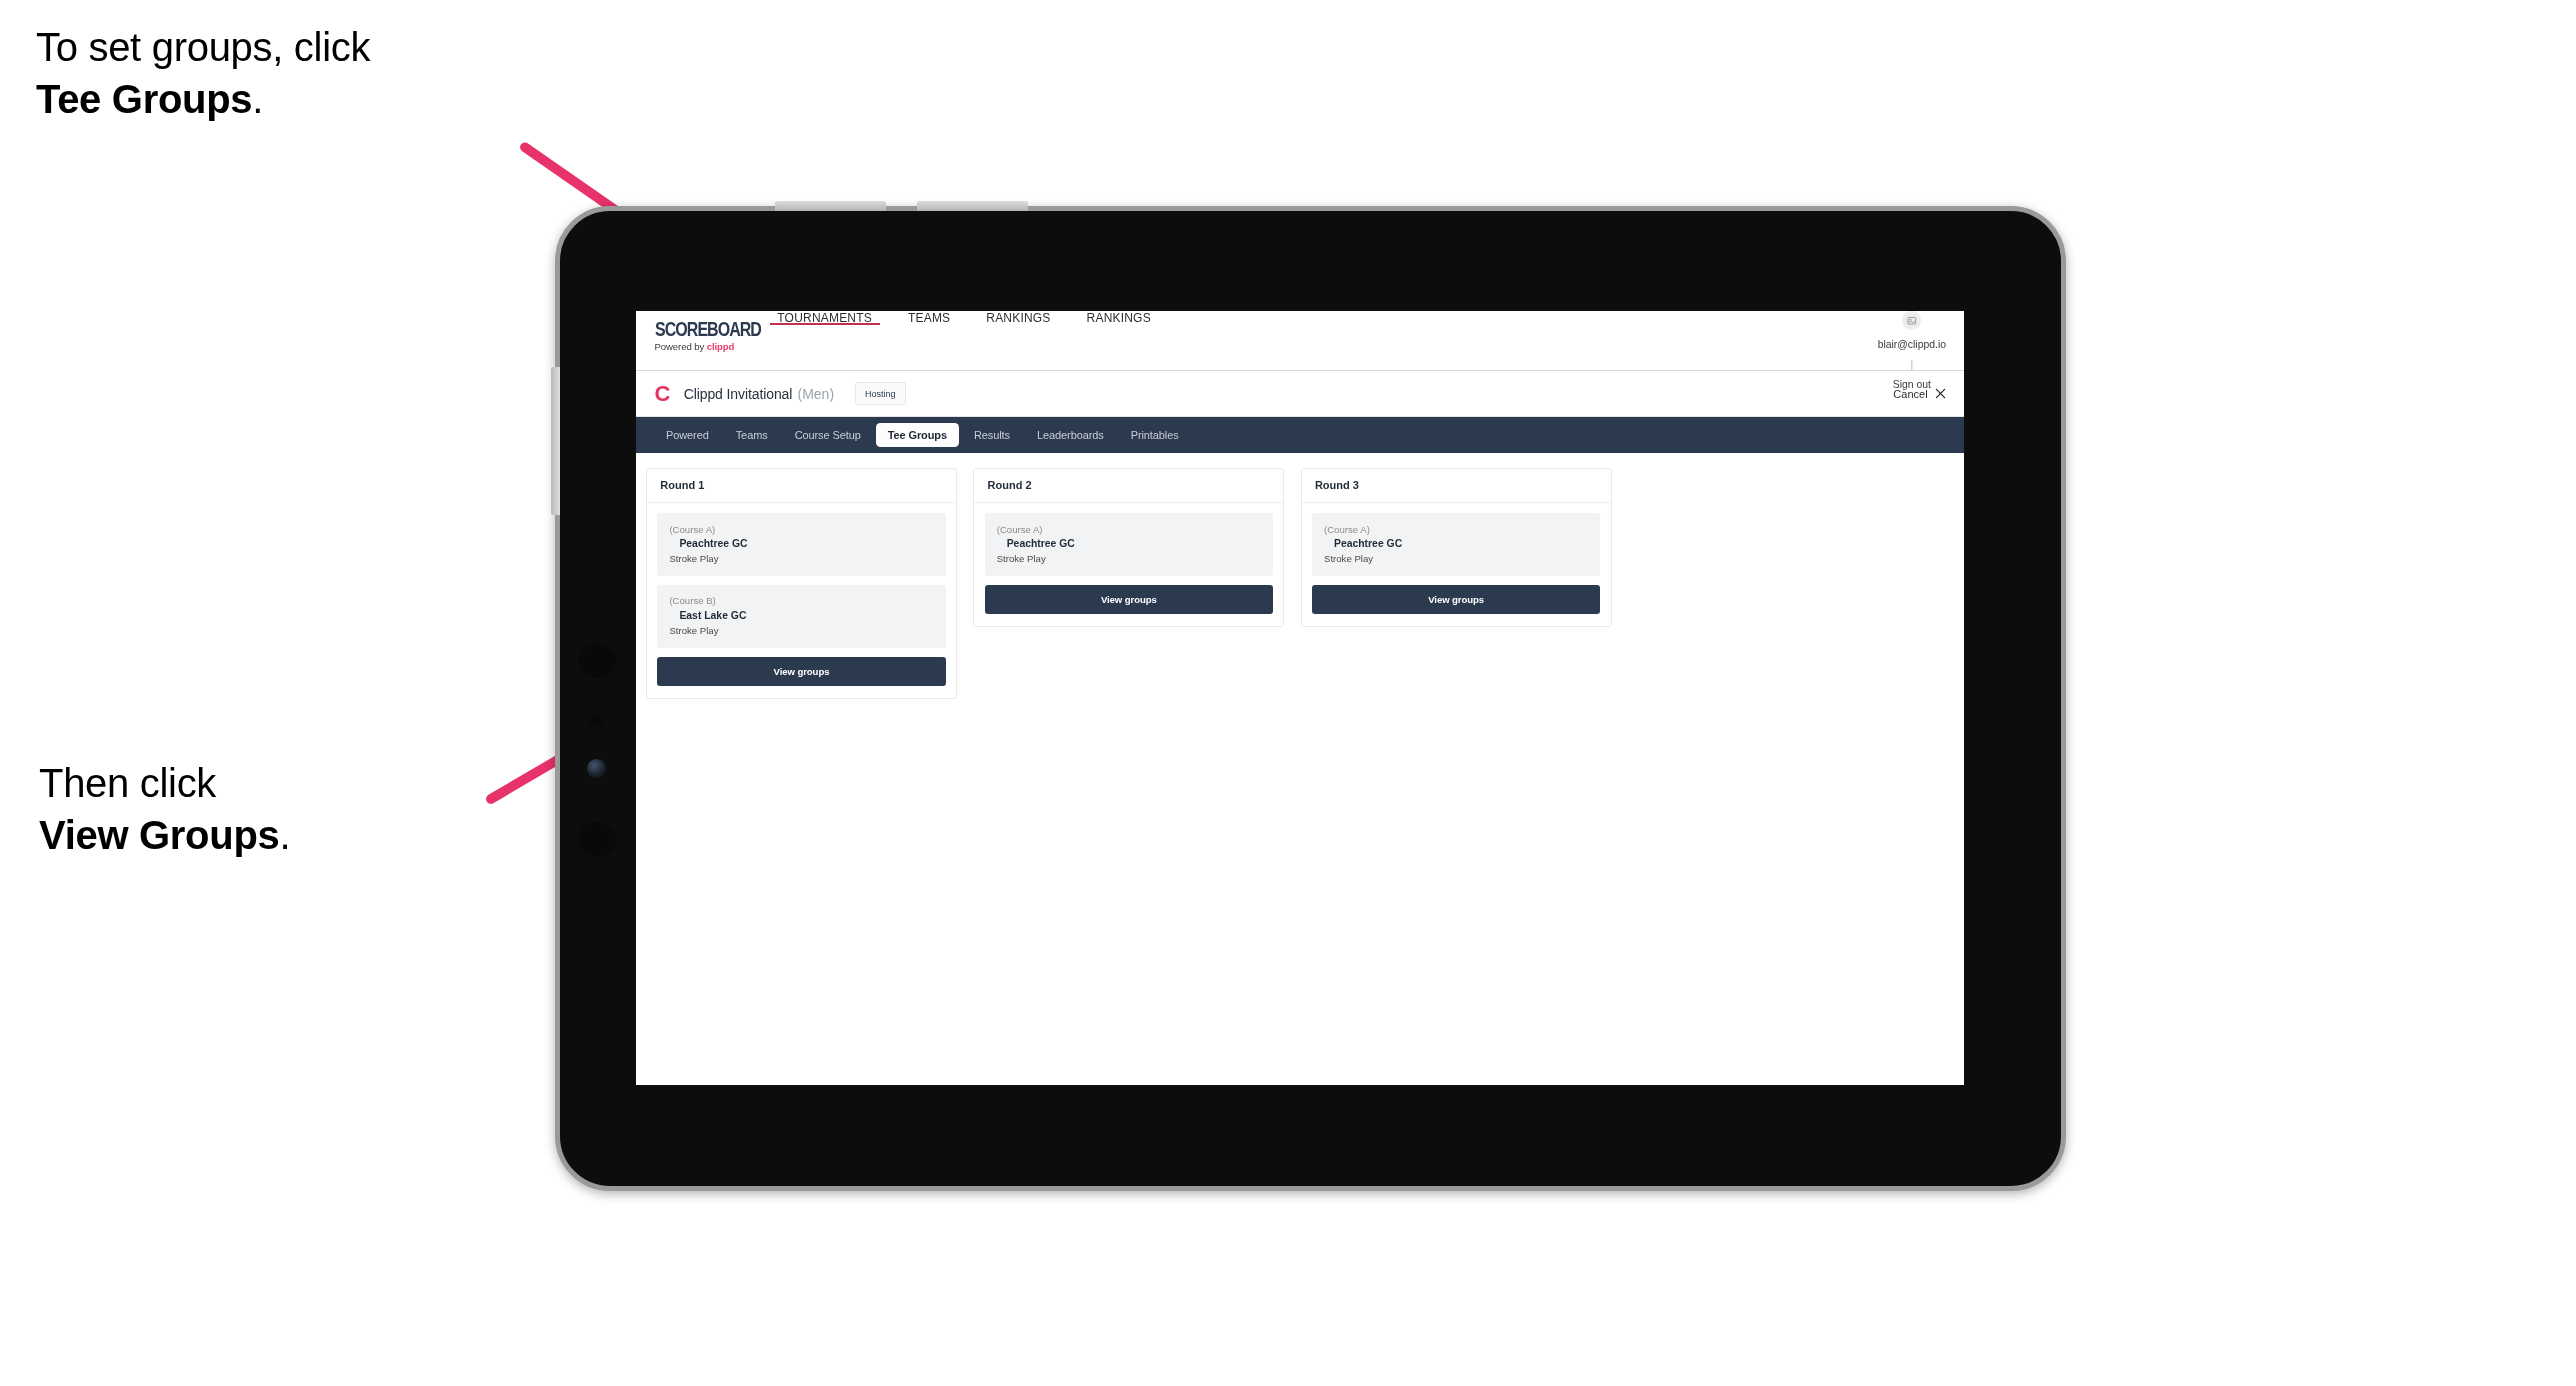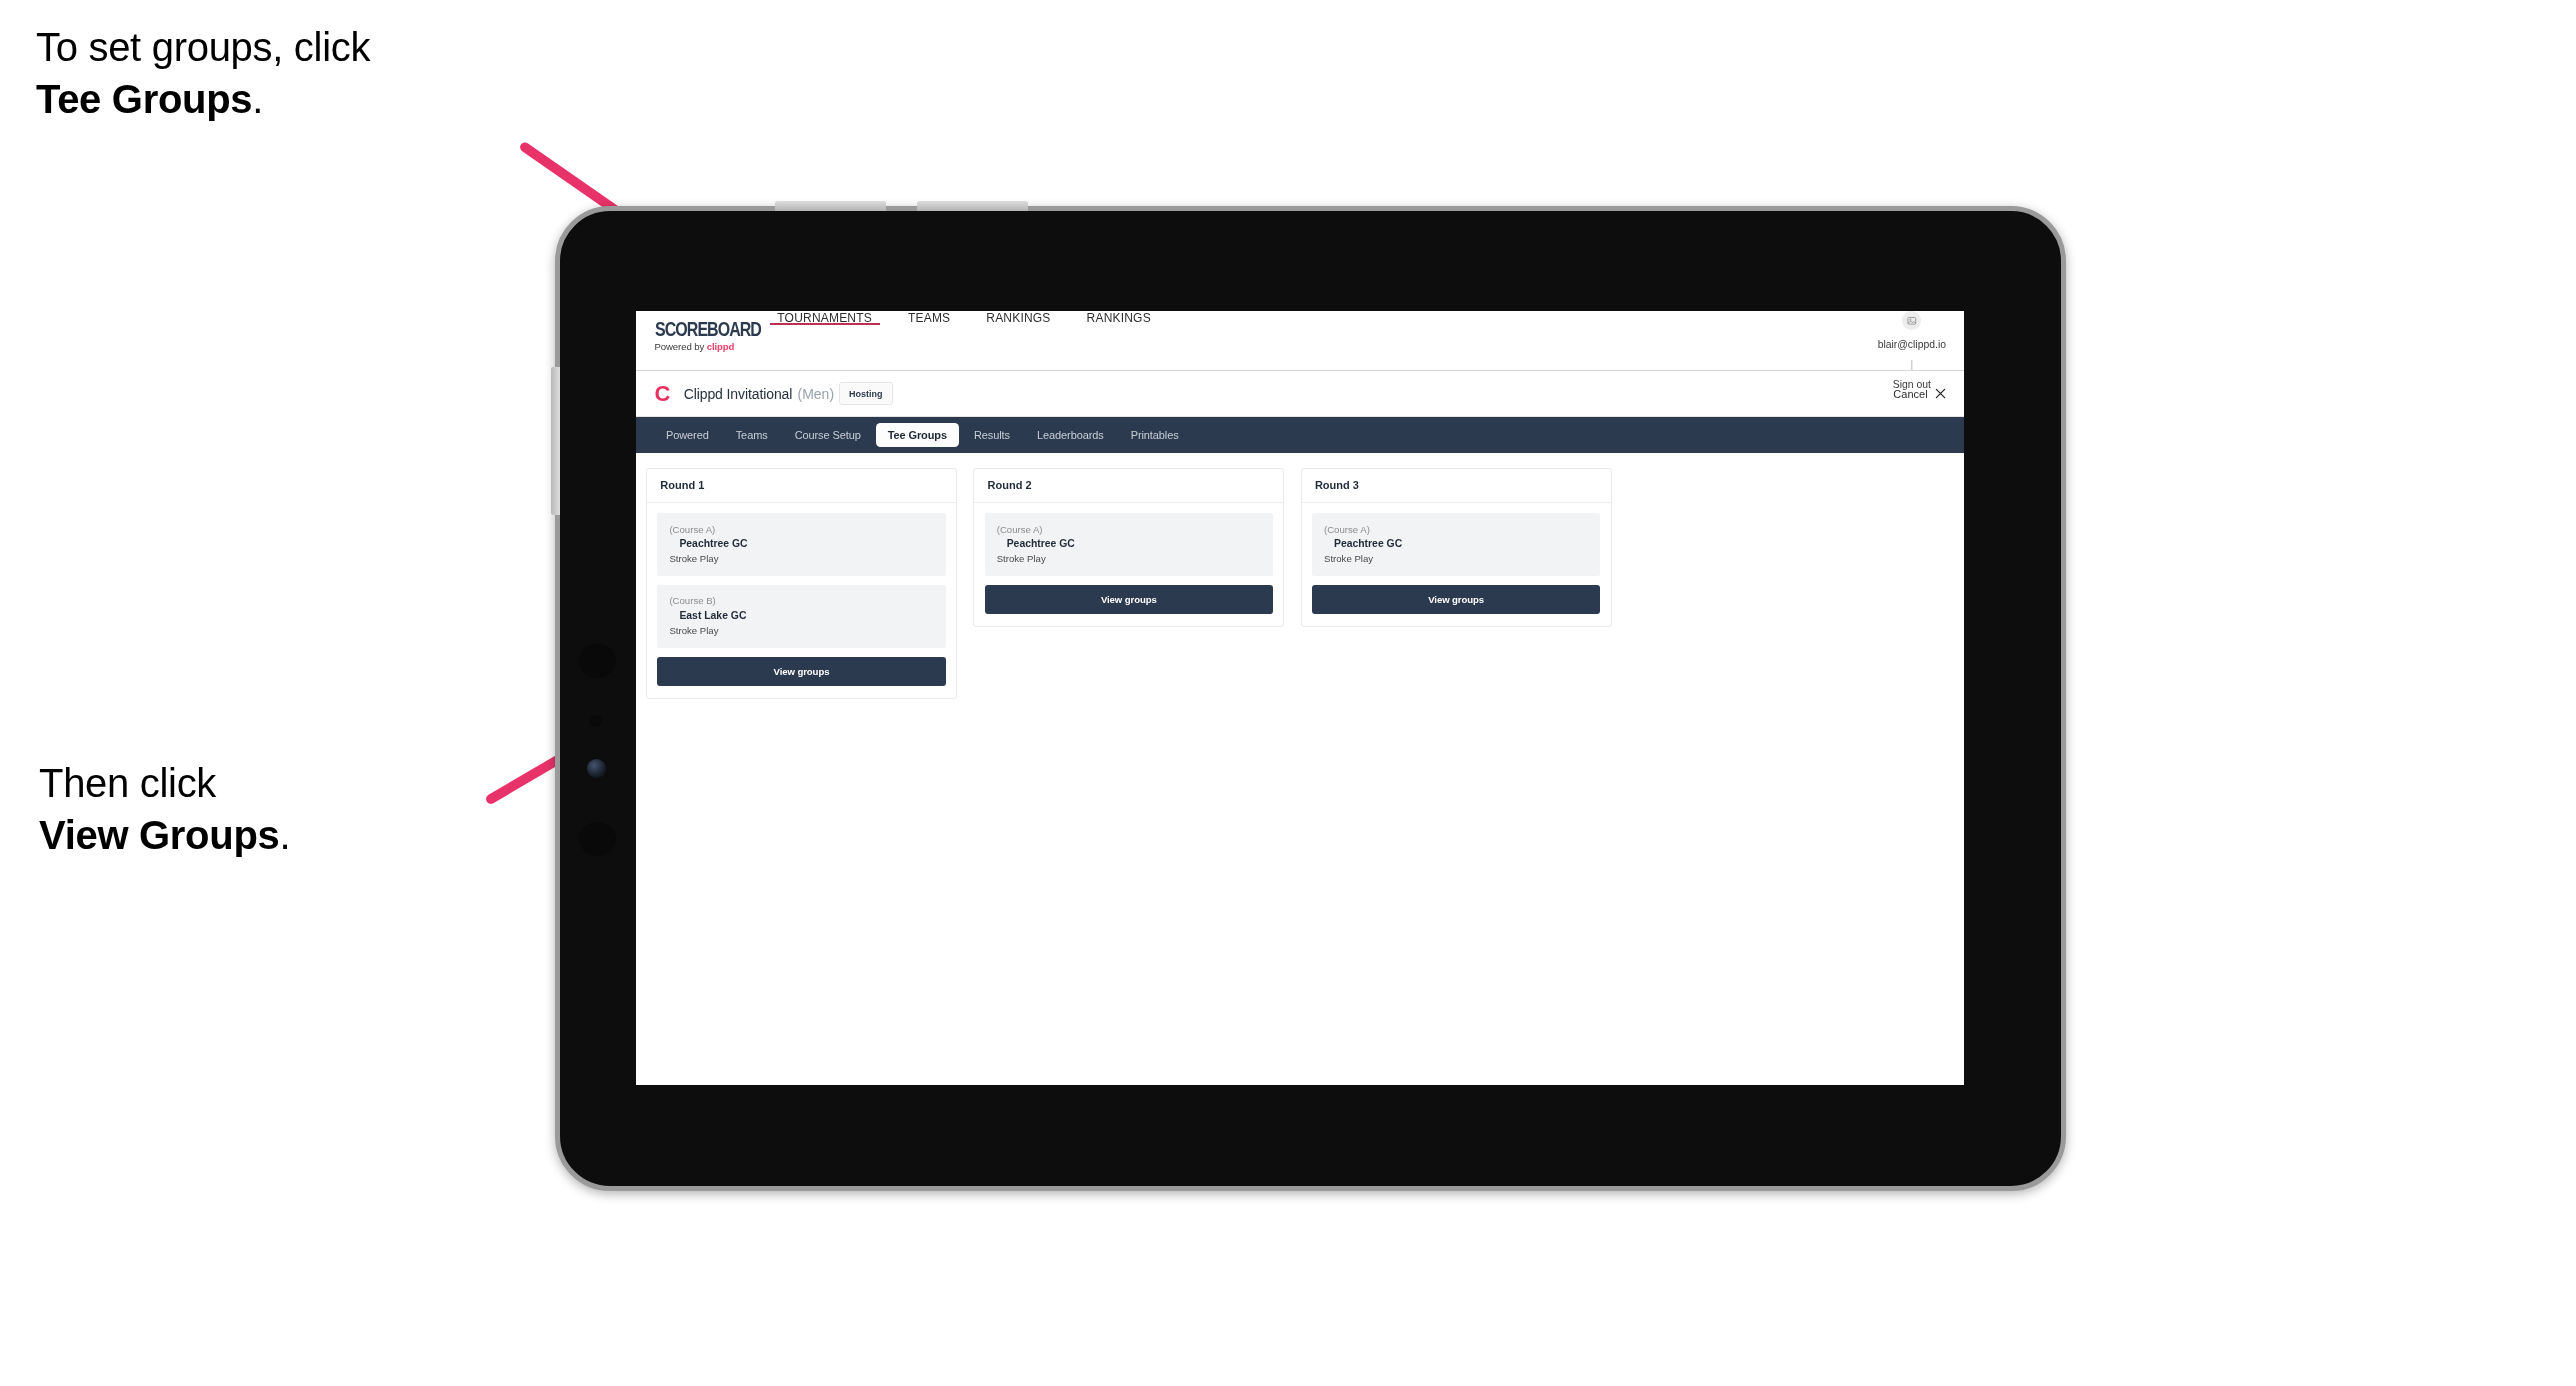--- a/index.html
+++ b/index.html
@@ -113,21 +113,21 @@
     height: 46px; background:#fff; border-bottom:0.7px solid #e4e4e4;
     display:flex; align-items:center; padding: 0 18px 0 18.5px;
   }
   .clippd-c {
     font-size: 22px; font-weight:800; color:#e8315f; line-height:1;
     margin-right: 13.3px; font-family:"Liberation Sans", sans-serif;
   }
   .tourn-title { font-size: 14px; color:#25313f; letter-spacing:-0.1px; }
   .tourn-gender { font-size: 14px; color:#9aa4ae; margin-left: 5.2px; }
   .hosting-badge {
-    margin-left: 5px; font-size: 9px; font-weight:700; color:#2b3a4f;
+    margin-left: 21px; font-size: 9px; font-weight:400; color:#2b3a4f;
     background:#fafafa; border:0.7px solid #e6e6e6; border-radius: 3px;
     padding: 5.2px 9px;
   }
   .cancel-btn {
     margin-left:auto; display:flex; align-items:center; gap:7.4px;
     font-size:11px; color:#2e2e2e; cursor:pointer;
   }
   .cancel-btn svg { width: 11px; height: 11px; }
 
   

